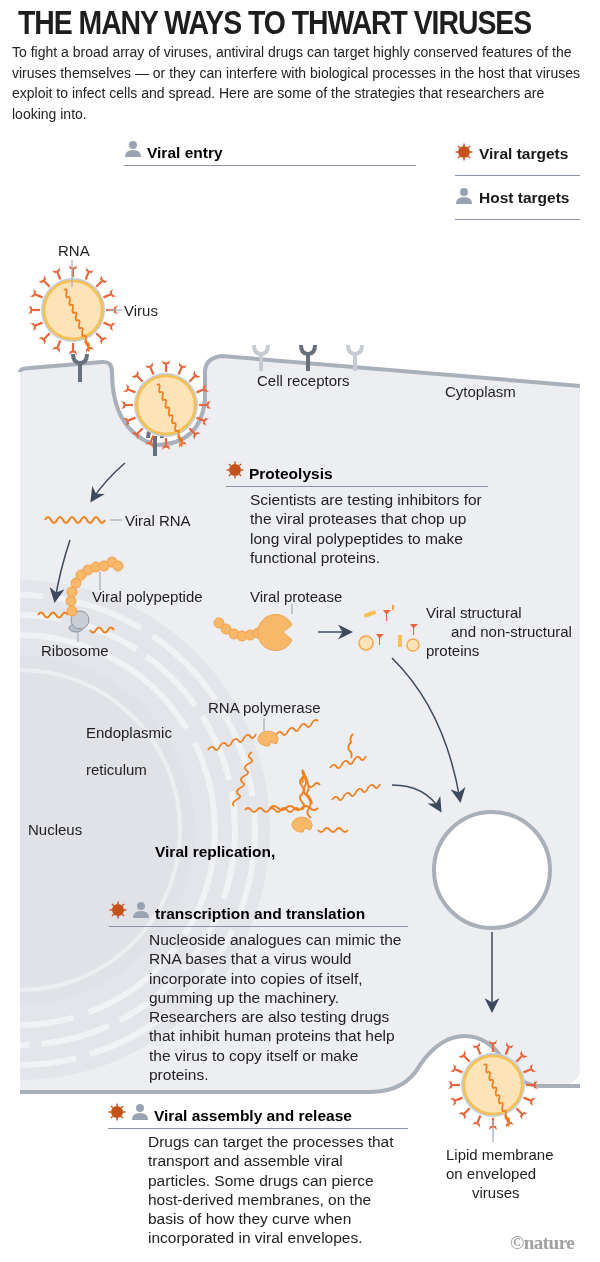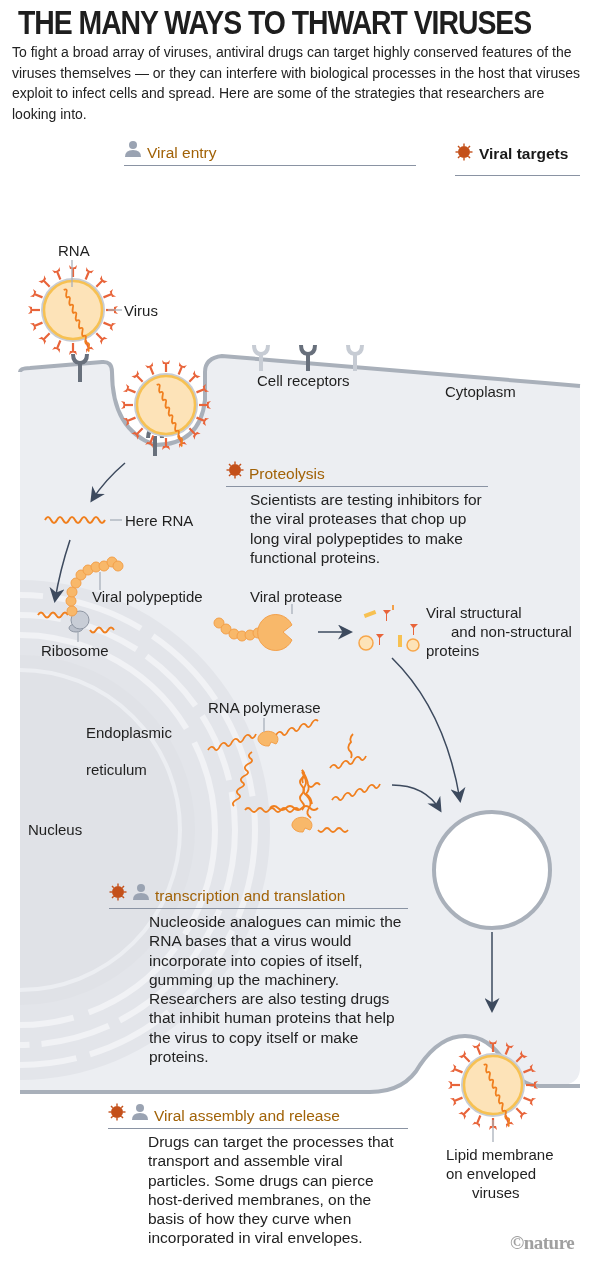--- a/index.html
+++ b/index.html
@@ -6,21 +6,21 @@
   body { width:600px; height:1262px; position:relative; overflow:hidden;
          font-family:"Liberation Sans", "DejaVu Sans", sans-serif; color:#1a1a1a; }
   .title { position:absolute; left:18px; top:4px; font-family:"Liberation Sans", sans-serif;
            font-weight:bold; font-size:33px; letter-spacing:-1.2px; transform:scaleX(0.86);
            transform-origin:left top; color:#1e1e1e; white-space:nowrap; }
   .intro { position:absolute; left:12px; top:42px; width:580px; font-size:14px; line-height:20.5px; color:#222; }
   .diagram { position:absolute; left:0; top:0; width:600px; height:1262px; }
   .lbl { position:absolute; font-size:15px; line-height:19px; color:#1f1f1f; white-space:nowrap; }
   .box { position:absolute; }
   .box-head { display:flex; align-items:flex-end; gap:5px; border-bottom:1.5px solid #8a93a3; padding-bottom:3px; }
-  .box-title { font-weight:normal; font-size:15.5px; line-height:18px; color:#a16207; }
+  .box-title { font-weight:bold; font-size:15.5px; line-height:18px; color:#000000; }
   .box-body { font-size:15.5px; line-height:19.3px; color:#222; padding-top:3px; }
   .icon { display:inline-block; flex:none; }
   .legend { position:absolute; left:455px; top:140px; width:125px; }
   .legend-item { display:flex; align-items:center; gap:6px; border-bottom:1.5px solid #8a93a3; padding:3px 0 10px; margin-bottom:8px; }
   .legend-label { font-weight:bold; font-size:15.5px; }
   .credit { position:absolute; left:510px; top:1232px; font-family:"Liberation Serif", serif; font-weight:bold;
             font-size:19px; color:#a0a0a0; letter-spacing:-0.5px; }
 </style>
 </head>
 <body>
@@ -248,21 +248,21 @@
 
   <circle cx="492" cy="870" r="58" fill="#ffffff" stroke="#a9b0ba" stroke-width="4"></circle>
 
   <line x1="493" y1="1120" x2="493" y2="1142" stroke="#a9b0ba" stroke-width="1.3"></line>
 </svg>
 
 <div class="lbl" style="left:58px;top:241px;">RNA</div>
 <div class="lbl" style="left:124px;top:301px;">Virus</div>
 <div class="lbl" style="left:257px;top:371px;">Cell receptors</div>
 <div class="lbl" style="left:445px;top:382px;">Cytoplasm</div>
-<div class="lbl" style="left:125px;top:511px;">Here RNA</div>
+<div class="lbl" style="left:125px;top:511px;">Viral RNA</div>
 <div class="lbl" style="left:92px;top:587px;">Viral polypeptide</div>
 <div class="lbl" style="left:41px;top:641px;">Ribosome</div>
 <div class="lbl" style="left:250px;top:587px;">Viral protease</div>
 <div class="lbl" style="left:426px;top:603px;">Viral structural</div>
 <div class="lbl" style="left:426px;top:622px;margin-left:25px;">and non-structural</div>
 <div class="lbl" style="left:426px;top:641px;">proteins</div>
 <div class="lbl" style="left:208px;top:698px;">RNA polymerase</div>
 <div class="lbl" style="left:86px;top:723px;">Endoplasmic</div>
 <div class="lbl" style="left:86px;top:760px;">reticulum</div>
 <div class="lbl" style="left:28px;top:820px;">Nucleus</div>
@@ -280,20 +280,27 @@
             <line x1="0.5" y1="9" x2="3" y2="9"></line>
             <line x1="15" y1="9" x2="17.5" y2="9"></line>
             <line x1="3" y1="3" x2="4.7" y2="4.7"></line>
             <line x1="13.3" y1="13.3" x2="15" y2="15"></line>
             <line x1="3" y1="15" x2="4.7" y2="13.3"></line>
             <line x1="13.3" y1="4.7" x2="15" y2="3"></line>
           </g>
         </svg></span>
     <span class="legend-label">Viral targets</span>
   </div>
+  <div class="legend-item">
+    <span class="icon"><svg width="18" height="18" viewBox="0 0 18 18">
+          <circle cx="9" cy="5" r="4" fill="#9aa3b2"></circle>
+          <path d="M1,17 Q1,10 9,10 Q17,10 17,17 Z" fill="#9aa3b2"></path>
+        </svg></span>
+    <span class="legend-label">Host targets</span>
+  </div>
 </div>
 
 <div class="box" style="left:124px;top:140px;width:292px;">
   <div class="box-head">
     <span class="icon"><svg width="18" height="18" viewBox="0 0 18 18">
           <circle cx="9" cy="5" r="4" fill="#9aa3b2"></circle>
           <path d="M1,17 Q1,10 9,10 Q17,10 17,17 Z" fill="#9aa3b2"></path>
         </svg></span>
     <span class="box-title">Viral entry</span>
   </div>
@@ -332,20 +339,21 @@
             <line x1="13.3" y1="13.3" x2="15" y2="15"></line>
             <line x1="3" y1="15" x2="4.7" y2="13.3"></line>
             <line x1="13.3" y1="4.7" x2="15" y2="3"></line>
           </g>
         </svg></span>
     <span class="icon"><svg width="18" height="18" viewBox="0 0 18 18">
           <circle cx="9" cy="5" r="4" fill="#9aa3b2"></circle>
           <path d="M1,17 Q1,10 9,10 Q17,10 17,17 Z" fill="#9aa3b2"></path>
         </svg></span>
     <span class="box-title">
+        <span style="display:block;">Viral replication,</span>
         <span style="display:block;margin-top:44px;">transcription and translation</span>
       </span>
   </div>
   <div class="box-body" style="padding-left:40px;">Nucleoside analogues can mimic the RNA bases that a virus would incorporate into copies of itself, gumming up the machinery. Researchers are also testing drugs that inhibit human proteins that help the virus to copy itself or make proteins.</div>
 </div>
 
 <div class="box" style="left:108px;top:1103px;width:300px;">
   <div class="box-head">
     <span class="icon"><svg width="18" height="18" viewBox="0 0 18 18">
           <circle cx="9" cy="9" r="6" fill="#c4501a"></circle>

